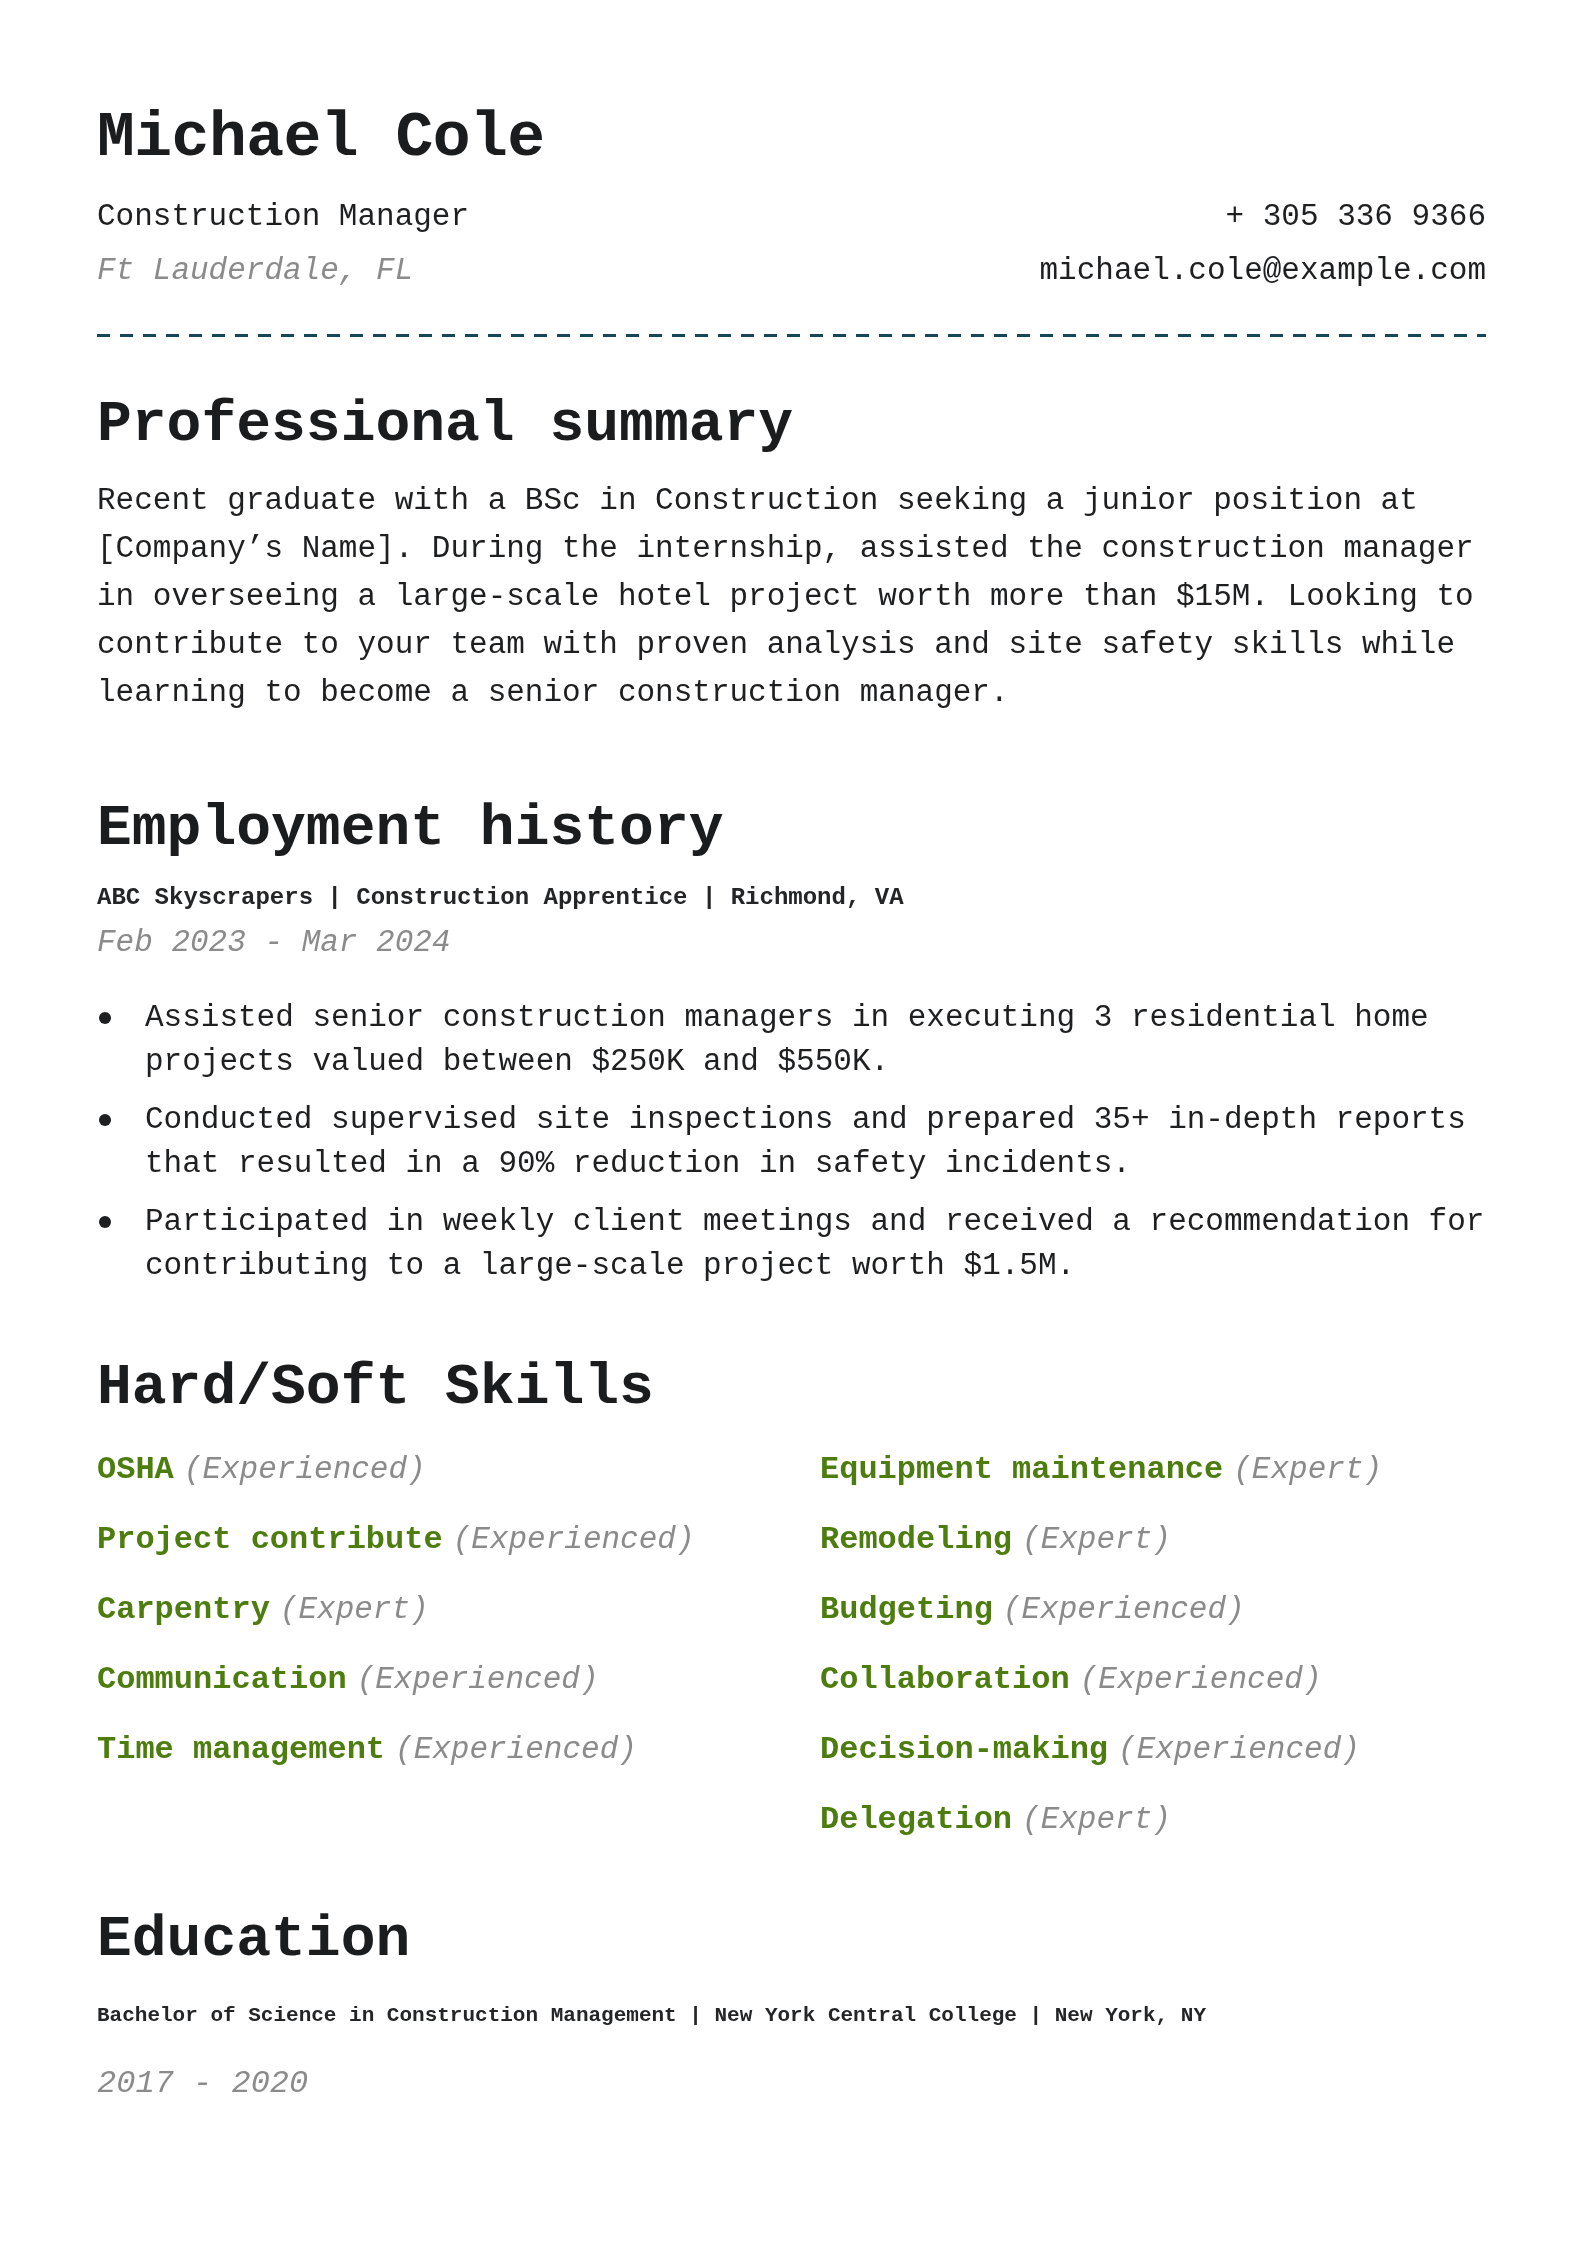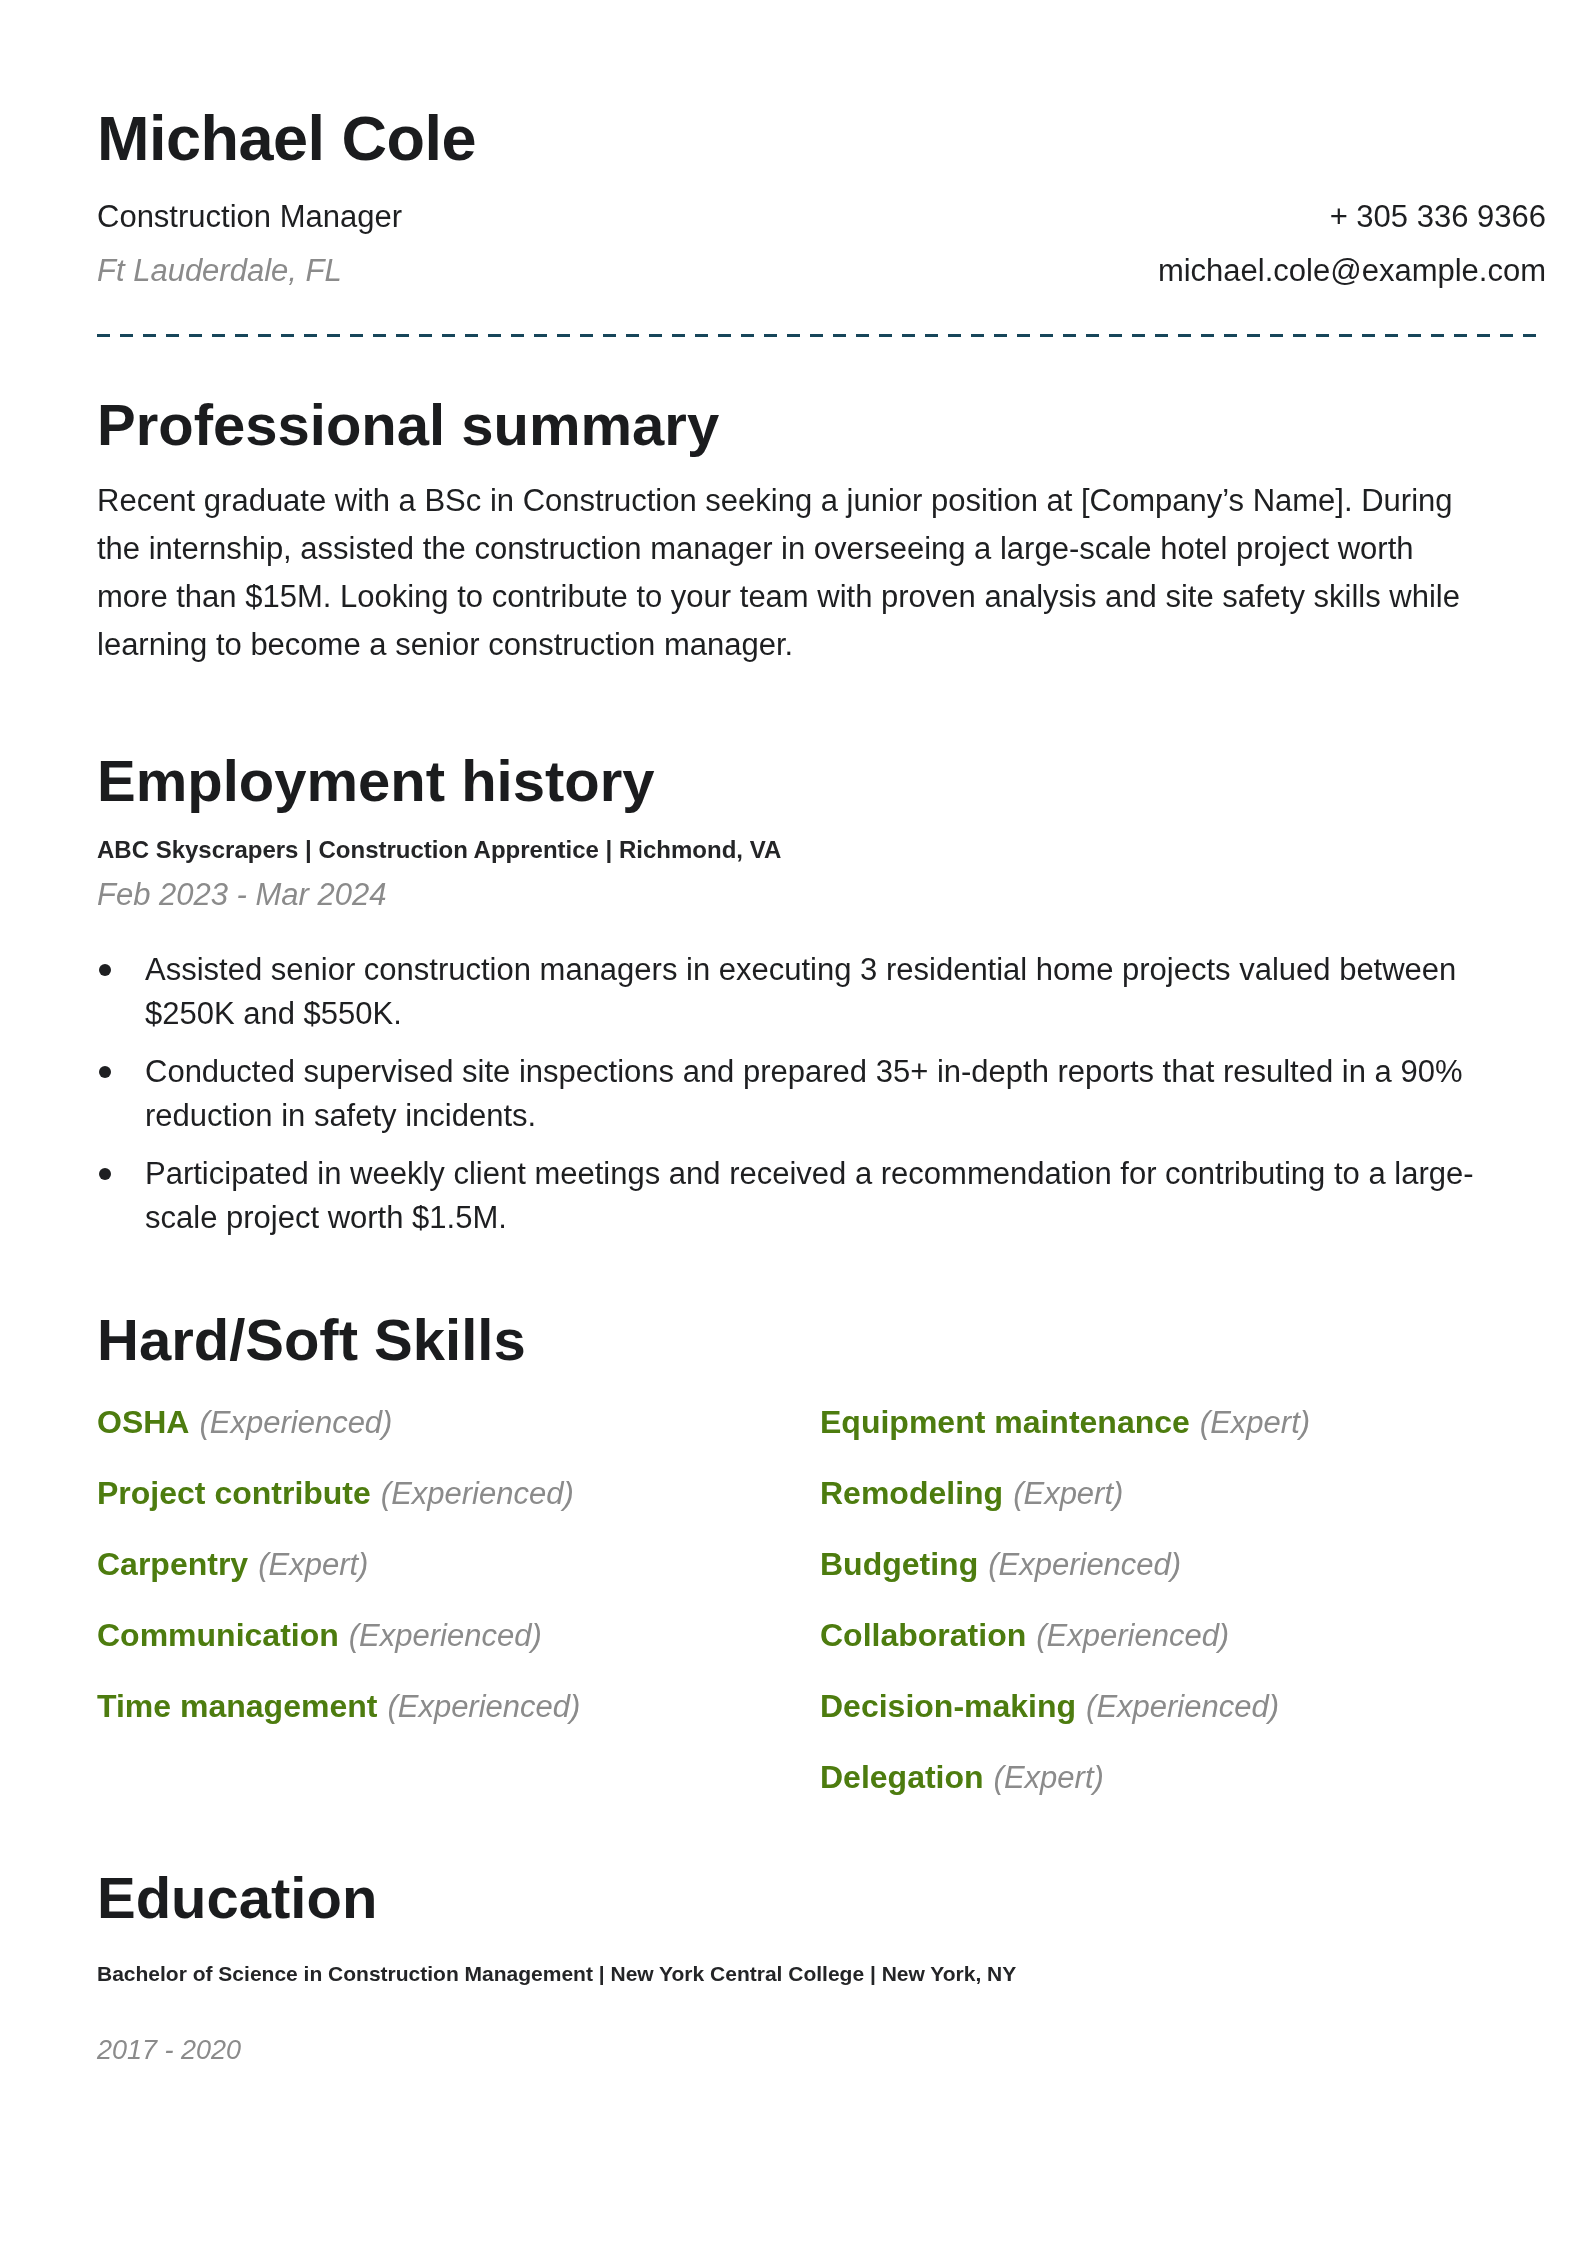--- a/index.html
+++ b/index.html
@@ -1,21 +1,21 @@
 <!DOCTYPE html>
 <html><head>
 <meta charset="utf-8">
 <style>
   html, body { margin: 0; padding: 0; background: #ffffff; }
   .page {
     width: 1588px;
     height: 2244px;
     box-sizing: border-box;
-    padding: 104px 42px 0 97px;
-    font-family: Liberation Sans, sans-serif;
+    padding: 104px 102px 0 97px;
+    font-family: Liberation Mono, monospace;
     color: #1e1f21;
     background: #ffffff;
     overflow: hidden;
   }
   h1 {
     margin: 0 0 22px 0;
     font-size: 63px;
     line-height: 1.1;
     font-weight: bold;
     letter-spacing: -0.5px;
@@ -116,22 +116,22 @@
   .section-education h2 { margin-top: 64px; }
   .degree-line {
     margin: 13px 0 0 0;
     font-size: 21px;
     line-height: 60px;
     font-weight: bold;
     color: #242527;
     max-width: 1393px;
   }
   .edu-dates {
-    margin-top: 24px;
-    font-size: 27px;
+    margin-top: 16px;
+    font-size: 32px;
     line-height: 44px;
   }
 </style>
 </head>
 <body>
 
 <div class="page">
 
   <header>
     <h1>Michael Cole</h1>

